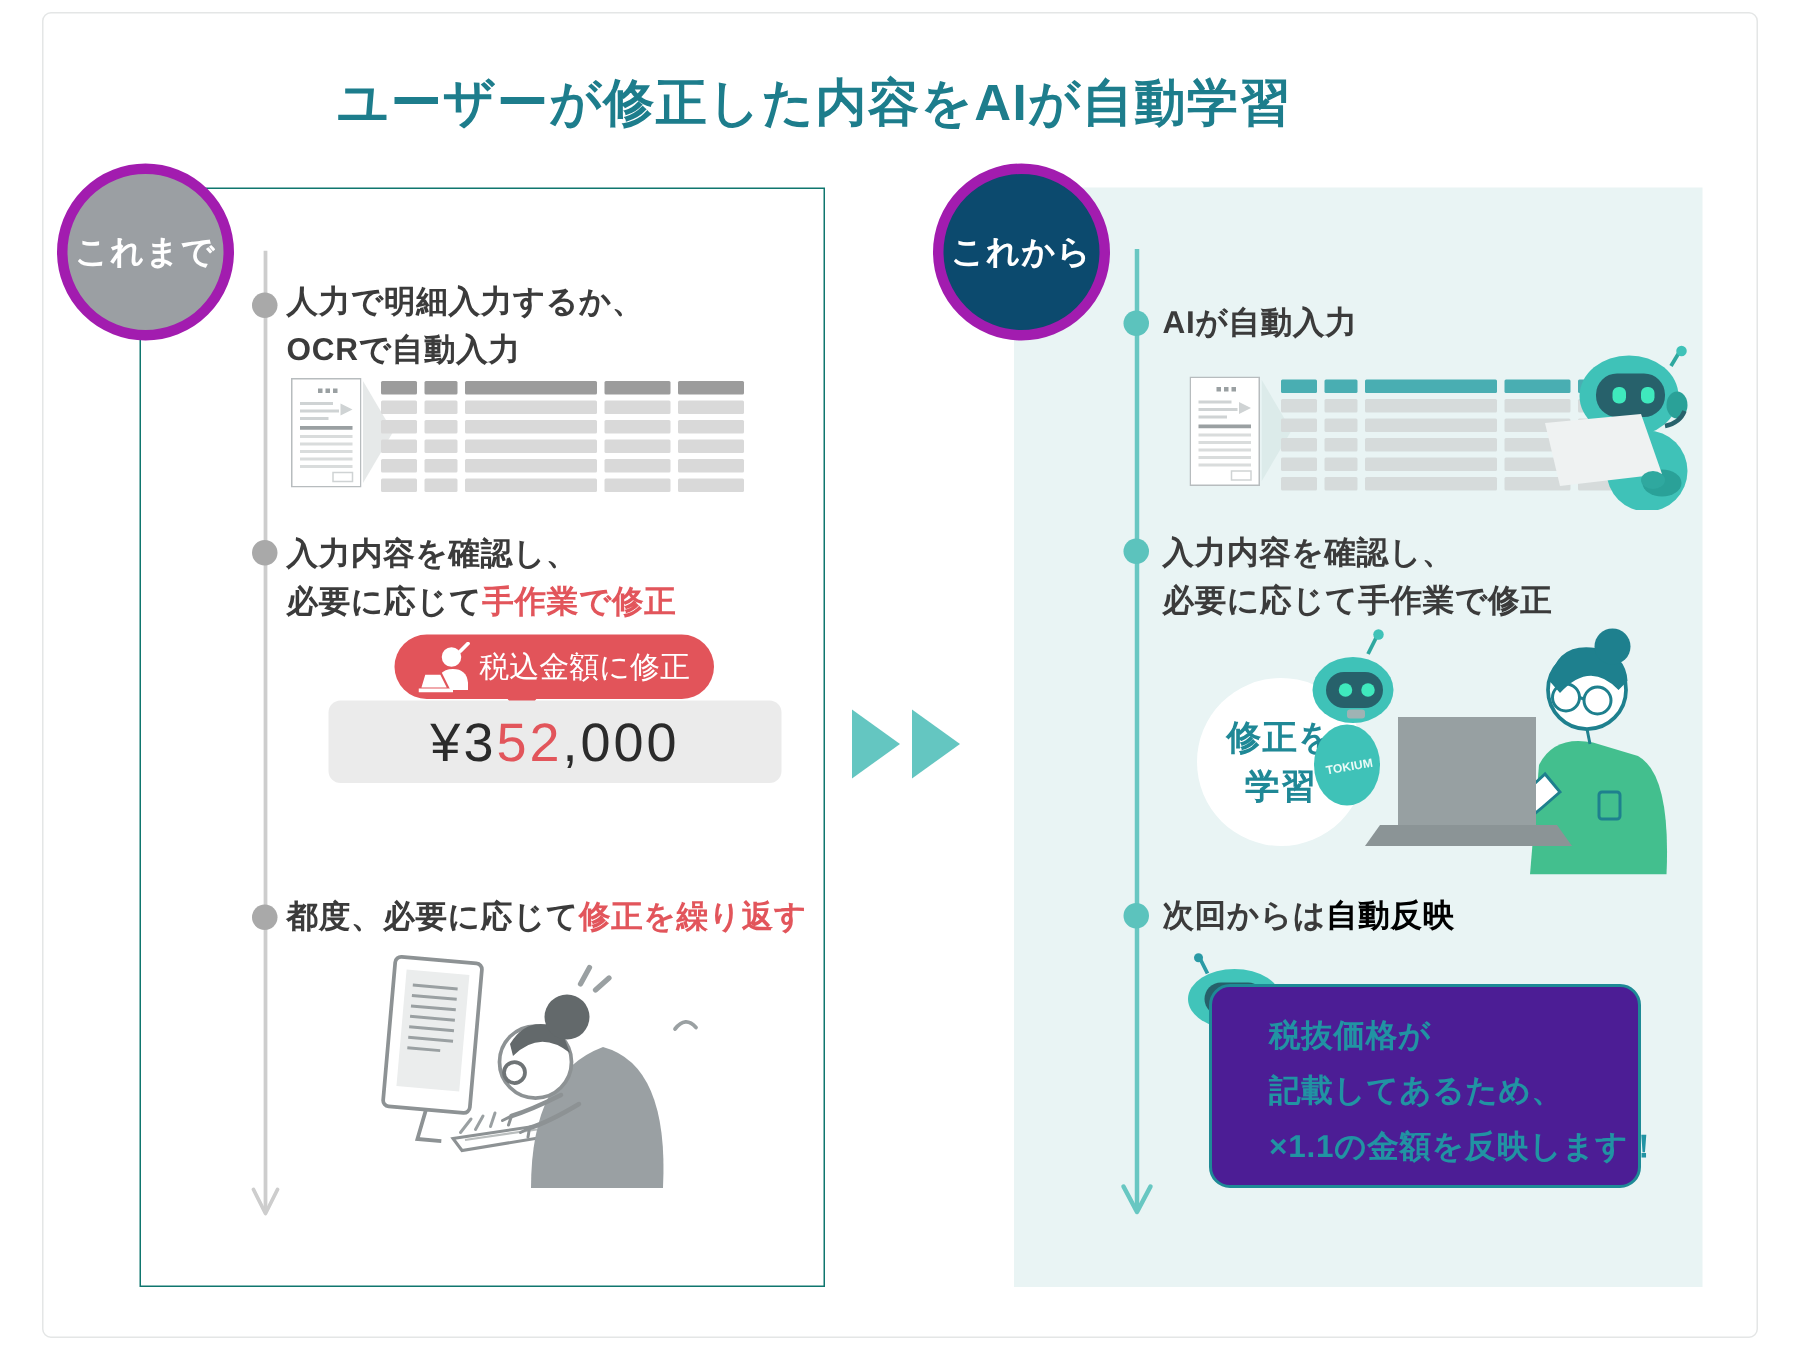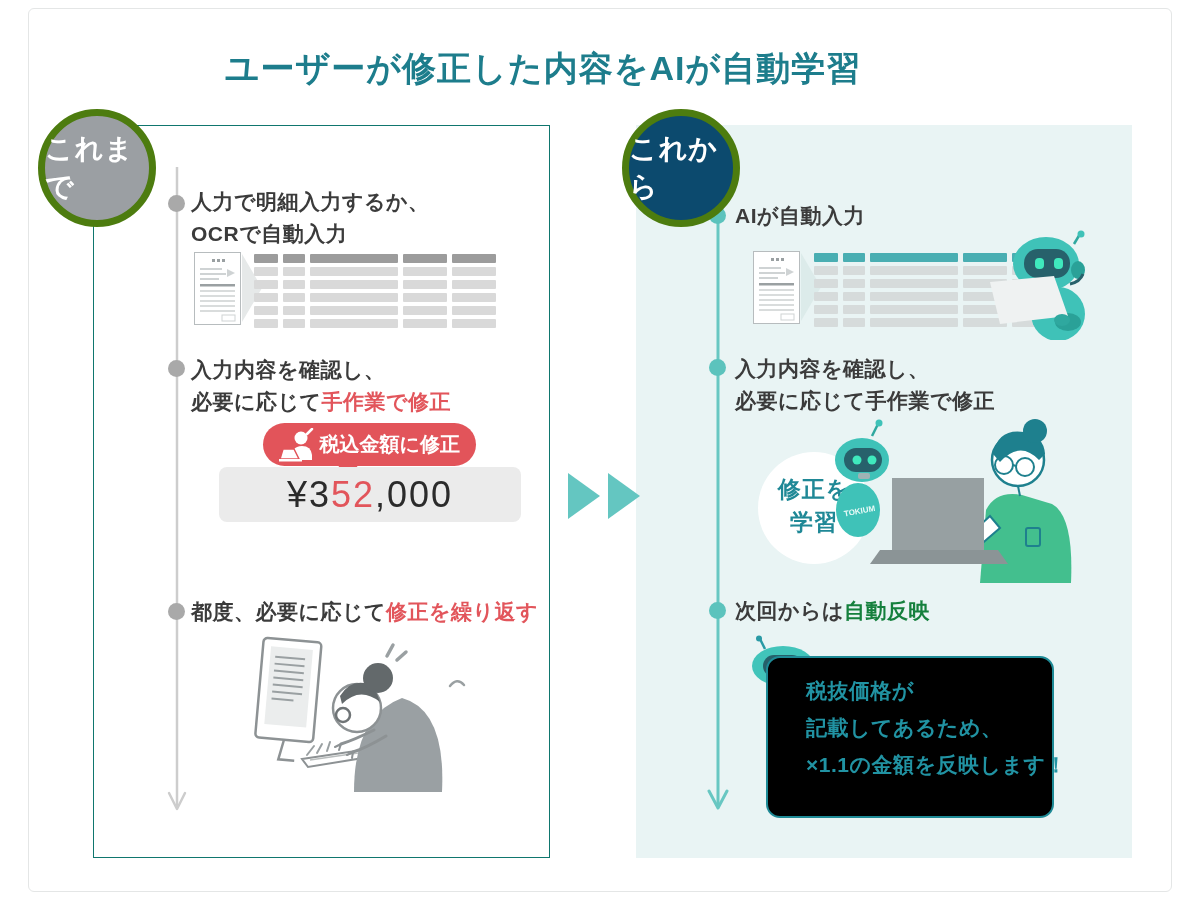--- a/index.html
+++ b/index.html
@@ -4,60 +4,60 @@
 <style>
   html,body{margin:0;padding:0;background:#fff;}
   .stage{position:relative;width:1200px;height:900px;background:#fff;overflow:hidden;
          font-family:"Liberation Sans",sans-serif;}
   .frame{position:absolute;left:28px;top:8px;width:1142px;height:882px;background:#fff;
          border:1px solid #e4e6e6;border-radius:6px;}
   .title{position:absolute;left:0;top:46px;width:1086px;text-align:center;
          font-size:34px;font-weight:700;color:#1d7d8c;letter-spacing:1px;}
   .panel{position:absolute;top:125px;height:733px;}
   .panel.before{left:93px;width:457px;background:#ffffff;border:1px solid #0f766e;box-sizing:border-box;}
-  .panel.after{left:636px;width:459px;background:#e9f4f4;padding-left:37px;}
-  .circle-badge{position:absolute;width:104px;height:104px;border-radius:50%;border:7px solid #4d7c0f;
-         display:flex;align-items:center;justify-content:center;color:#fff;font-size:28px;
+  .panel.after{left:676px;width:459px;background:#e9f4f4;}
+  .circle-badge{position:absolute;width:104px;height:104px;border-radius:50%;border:7px solid #a21caf;
+         display:flex;align-items:center;justify-content:center;color:#fff;font-size:22px;
          font-weight:700;letter-spacing:1px;box-sizing:content-box;}
   .badge-before{left:38px;top:109px;background:#9b9fa3;}
   .badge-after{left:622px;top:109px;background:#0c4a6e;}
   .abs{position:absolute;}
   .dot{position:absolute;width:17px;height:17px;border-radius:50%;}
   .dot.gray{background:#a9a9a9;}
   .dot.teal{background:#5cc3bd;}
   .step-text{position:absolute;font-size:21px;font-weight:700;color:#3b3b3b;
          line-height:32px;letter-spacing:0.5px;white-space:nowrap;}
   .red{color:#e2555b;}
-  .tealtx{color:#15803d;}
+  .tealtx{color:#000000;}
   
   .minitable{position:absolute;display:flex;flex-direction:column;gap:4px;}
   .minitable .mrow{display:flex;gap:5px;}
   .minitable .cell{height:9px;border-radius:1px;background:#d9d9d9;}
   .minitable .mrow.hd .cell{background:#9c9c9c;}
   .minitable.teal .cell{background:#d6dbdb;}
   .minitable.teal .mrow.hd .cell{background:#49aeb2;}
   .c1{width:24px;}.c2{width:22px;}.c3{width:88px;}.c4{width:44px;}.c5{width:44px;}
   
   .pill{position:absolute;left:169px;top:297px;width:213px;height:43px;border-radius:22px;
         background:#e2545a;display:flex;align-items:center;justify-content:flex-end;
-        padding-right:16px;box-sizing:border-box;color:#fff;font-size:20px;font-weight:700;}
+        padding-right:16px;box-sizing:border-box;color:#fff;font-size:20px;font-weight:400;}
   .pill-tail{position:absolute;left:243px;top:338px;width:0;height:0;
         border-left:11px solid transparent;border-right:11px solid transparent;
         border-top:15px solid #e2545a;}
   .amountbox{position:absolute;left:125px;top:341px;width:302px;height:55px;background:#ebebeb;
         border-radius:8px;display:flex;align-items:center;justify-content:center;
         font-size:36px;letter-spacing:2px;color:#2b2b2b;font-weight:500;}
   .footer-note{position:absolute;left:40px;top:677px;width:417px;text-align:center;
         font-size:23px;color:#444;font-weight:500;letter-spacing:1px;}
   
   .learn-circle{position:absolute;left:122px;top:327px;width:112px;height:112px;border-radius:50%;
         background:#fff;display:flex;flex-direction:column;align-items:center;justify-content:center;
-        font-size:23px;font-weight:700;color:#1f8896;line-height:33px;letter-spacing:1px;font-family:Liberation Mono, monospace;}
+        font-size:23px;font-weight:700;color:#1f8896;line-height:33px;letter-spacing:1px;}
   
-  .bubble{position:absolute;left:130px;top:531px;width:288px;height:162px;background:#000000;
+  .bubble{position:absolute;left:130px;top:531px;width:288px;height:136px;background:#4c1d95;
         border:2.5px solid #1e8a96;border-radius:14px;box-sizing:border-box;
         padding:14px 10px 0 38px;font-size:21px;font-weight:700;color:#2193a3;
         line-height:37px;letter-spacing:0.5px;white-space:nowrap;}
 </style>
 </head>
 <body>
 
 <div class="stage">
   <div class="frame"></div>
   <div class="title">ユーザーが修正した内容をAIが自動学習</div>

